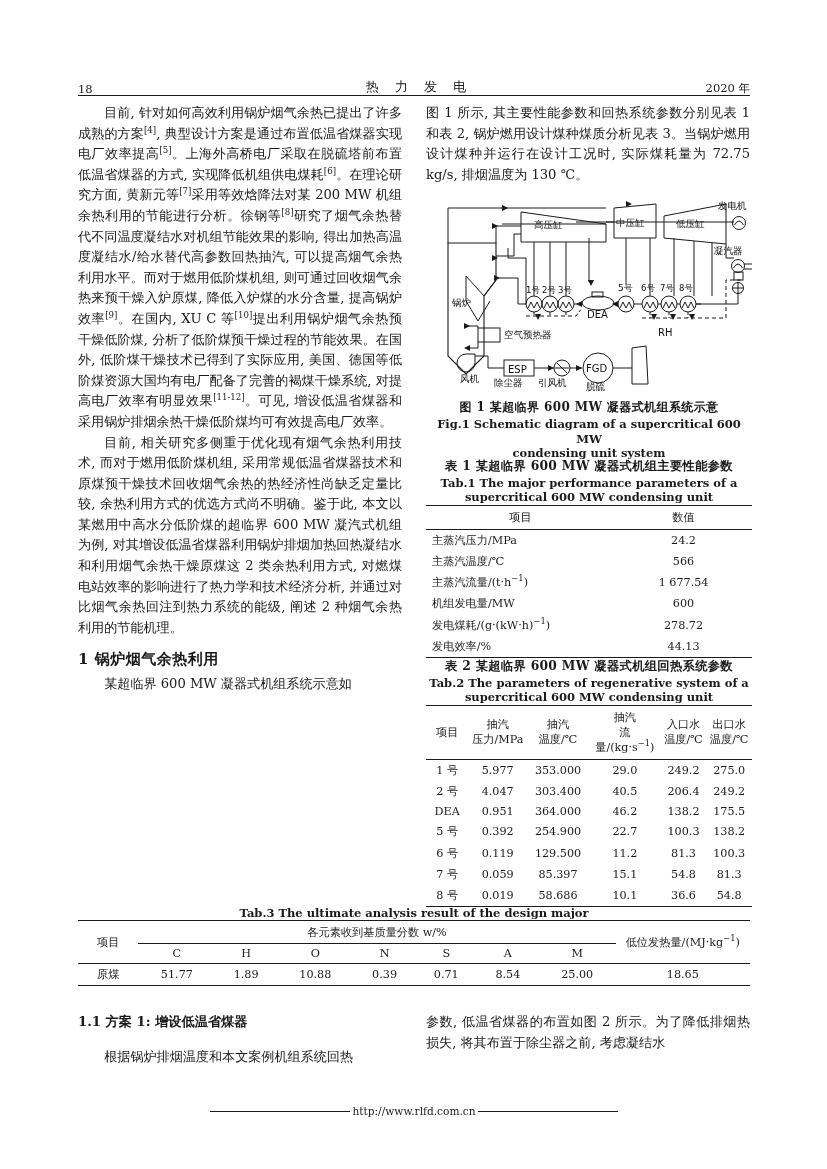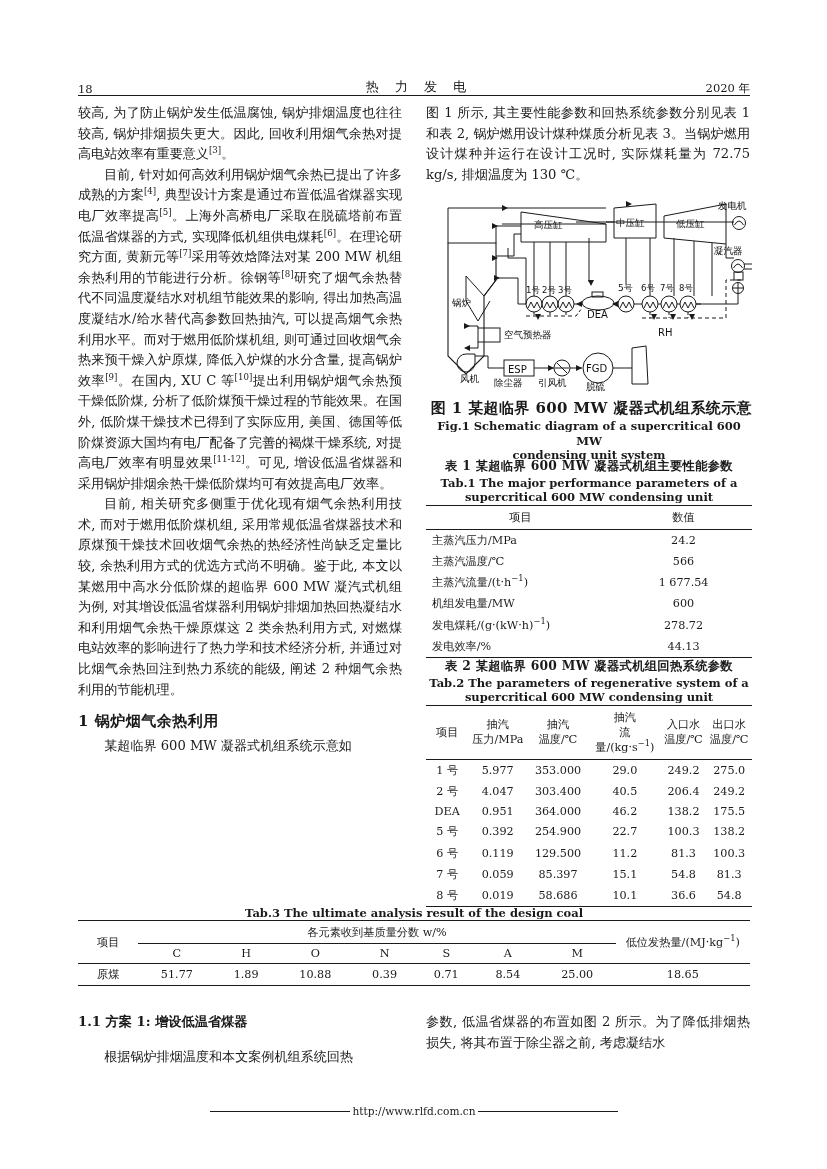--- a/index.html
+++ b/index.html
@@ -37,21 +37,21 @@
   .col.right { left:426px; top:103px; }
   .col p { margin:0; text-indent:2em; }
   .col p.noind { text-indent:0; }
   sup { font-size:8.6px; vertical-align:super; line-height:0; }
   .h2 { font-weight:bold; font-size:15px; margin:11px 0 4px 0; letter-spacing:0.5px; }
   .h3 { font-weight:bold; font-size:13.2px; margin:0 0 14px 0; }
 
   
   .figwrap { position:absolute; left:426px; top:196px; width:326px; }
   .figcap { text-align:center; margin-top:3px; }
-  .figcap .cn { font-size:15px; font-weight:bold; letter-spacing:0.4px;text-align:right; }
+  .figcap .cn { font-size:12px; font-weight:bold; letter-spacing:0.4px; }
   .figcap .en { font-size:11.5px; font-weight:bold; line-height:14.5px; margin-top:1px;
                 font-family:"DejaVu Serif","Liberation Serif",serif; }
 
   
   .tblblock { position:absolute; }
   .tcap { text-align:center; }
   .tcap .cn { font-size:12.3px; font-weight:bold; letter-spacing:0.3px; display:block; }
   .tcap .en { font-size:11.5px; font-weight:bold; line-height:14.4px; display:block; margin-top:1px; }
   table { border-collapse:collapse; width:100%; font-size:11.2px; }
   table td, table th { padding:3.1px 2px; font-weight:normal; text-align:center; }
@@ -86,21 +86,20 @@
 <div class="page">
 
   <div class="runhead">
     <span class="pnum">18</span>
     <span class="journal">热 力 发 电</span>
     <span class="year">2020 年</span>
   </div>
   <div class="rule-head"></div>
 
   <div class="col left">
-    <p class="noind"><span>较高, 为了防止锅炉发生低温腐蚀, 锅炉排烟温度也往往较高, 锅炉排烟损失更大。因此, 回收利用烟气余热对提高电站效率有重要意义</span><sup>[3]</sup><span>。</span></p>
 
     <p><span>目前, 针对如何高效利用锅炉烟气余热已提出了许多成熟的方案</span><sup>[4]</sup><span>, 典型设计方案是通过布置低温省煤器实现电厂效率提高</span><sup>[5]</sup><span>。上海外高桥电厂采取在脱硫塔前布置低温省煤器的方式, 实现降低机组供电煤耗</span><sup>[6]</sup><span>。在理论研究方面, 黄新元等</span><sup>[7]</sup><span>采用等效焓降法对某 200 MW 机组余热利用的节能进行分析。徐钢等</span><sup>[8]</sup><span>研究了烟气余热替代不同温度凝结水对机组节能效果的影响, 得出加热高温度凝结水/给水替代高参数回热抽汽, 可以提高烟气余热利用水平。而对于燃用低阶煤机组, 则可通过回收烟气余热来预干燥入炉原煤, 降低入炉煤的水分含量, 提高锅炉效率</span><sup>[9]</sup><span>。在国内, XU C 等</span><sup>[10]</sup><span>提出利用锅炉烟气余热预干燥低阶煤, 分析了低阶煤预干燥过程的节能效果。在国外, 低阶煤干燥技术已得到了实际应用, 美国、德国等低阶煤资源大国均有电厂配备了完善的褐煤干燥系统, 对提高电厂效率有明显效果</span><sup>[11-12]</sup><span>。可见, 增设低温省煤器和采用锅炉排烟余热干燥低阶煤均可有效提高电厂效率。</span></p>
 
     <p>目前, 相关研究多侧重于优化现有烟气余热利用技术, 而对于燃用低阶煤机组, 采用常规低温省煤器技术和原煤预干燥技术回收烟气余热的热经济性尚缺乏定量比较, 余热利用方式的优选方式尚不明确。鉴于此, 本文以某燃用中高水分低阶煤的超临界 600 MW 凝汽式机组为例, 对其增设低温省煤器利用锅炉排烟加热回热凝结水和利用烟气余热干燥原煤这 2 类余热利用方式, 对燃煤电站效率的影响进行了热力学和技术经济分析, 并通过对比烟气余热回注到热力系统的能级, 阐述 2 种烟气余热利用的节能机理。</p>
 
     <div class="h2">1 锅炉烟气余热利用</div>
 
     <p>某超临界 600 MW 凝器式机组系统示意如</p>
   </div>
 
@@ -401,21 +400,21 @@
             <td class="botline">10.1</td>
             <td class="botline">36.6</td>
             <td class="botline">54.8</td>
           </tr>
         </tbody>
     </table>
   </div>
 
   <div class="t3wrap">
     <div class="tcap">
-      <span class="en">Tab.3 The ultimate analysis result of the design coal</span>
+      <span class="en">Tab.3 The ultimate analysis result of the design major</span>
     </div>
     <table class="t3">
       <tbody id="t3-body">
           <tr>
             <td rowspan="2" class="topline" style="width: 9%; vertical-align: middle;">项目</td>
             <td colspan="7" class="topline grouphdr">各元素收到基质量分数 w/%</td>
             <td rowspan="2" class="topline" style="width: 20%; vertical-align: middle;">低位发热量/(MJ·kg<span class="sup2">−1</span>)</td>
           </tr>
           <tr>
             <td>C</td>

